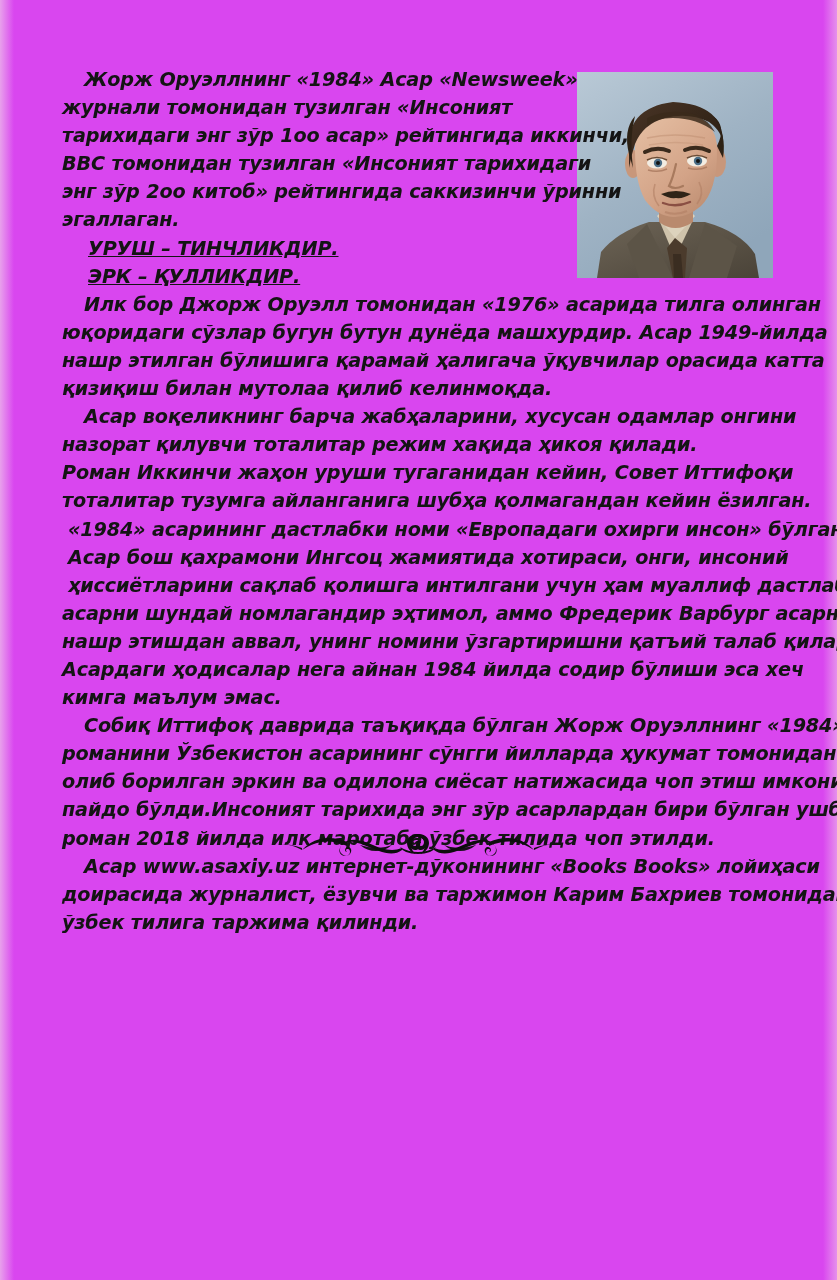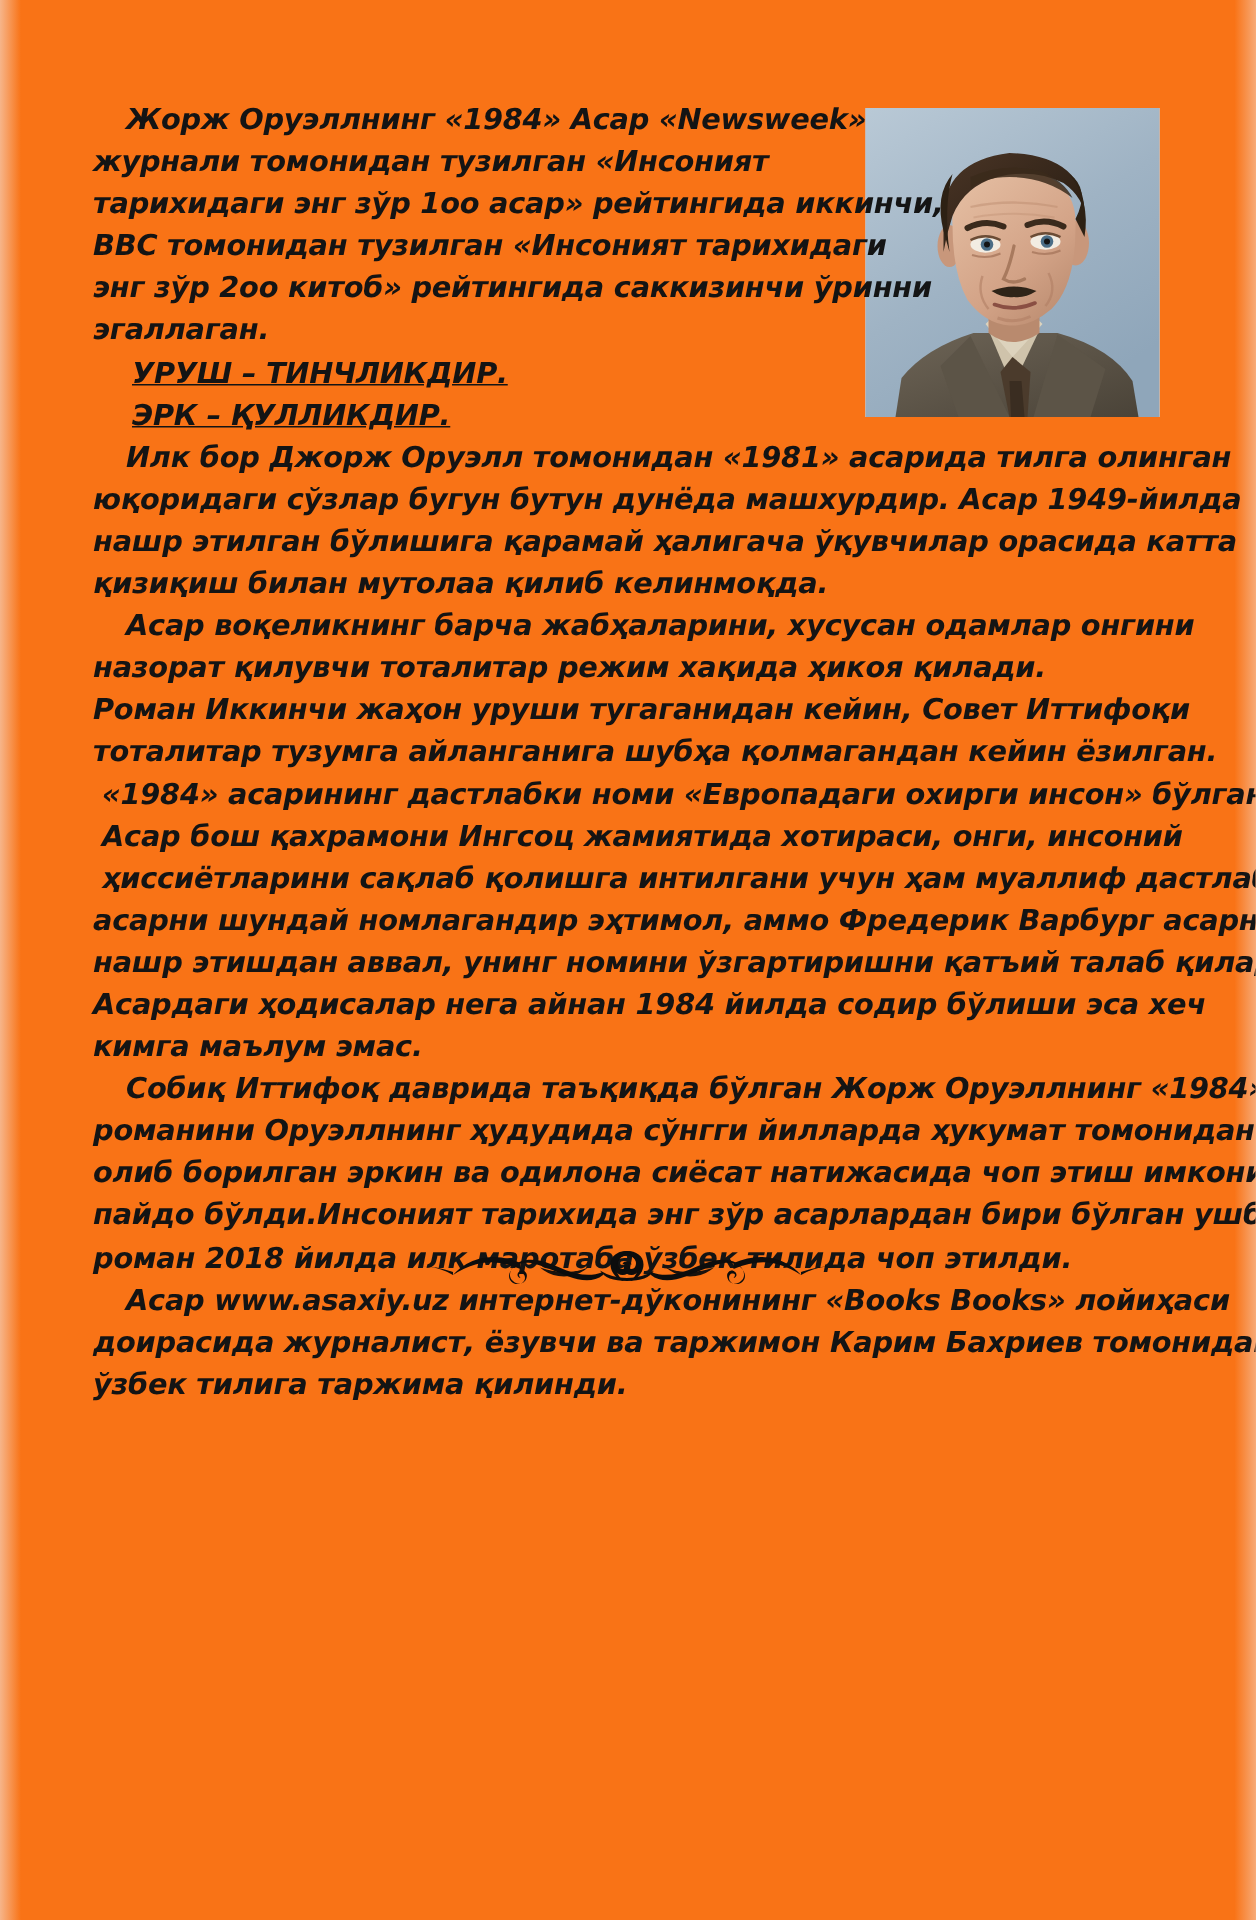--- a/index.html
+++ b/index.html
@@ -11,21 +11,21 @@
     height: 1280px;
     background: #f5f1f0;
     font-family: "DejaVu Sans", sans-serif;
     overflow: hidden;
     position: relative;
   }
 
   #page {
     position: absolute;
     inset: 0;
-    background: #f97316;
+    background: #d946ef;
     padding-left: 45px;
   }
 
   
   #paper-tint {
     position: absolute;
     inset: 0;
     background:
       linear-gradient(90deg, rgba(244,235,233,0.55) 0px, rgba(245,241,240,0) 14px),
       linear-gradient(270deg, rgba(244,235,233,0.45) 0px, rgba(245,241,240,0) 14px);
@@ -190,37 +190,37 @@
 
   <div id="text-col">
       <div class="ln ind">Жорж Оруэллнинг «1984» Асар «Newsweek»</div>
       <div class="ln ">журнали томонидан тузилган «Инсоният</div>
       <div class="ln ">тарихидаги энг зўр 1оо асар» рейтингида иккинчи,</div>
       <div class="ln ">ВВС томонидан тузилган «Инсоният тарихидаги</div>
       <div class="ln ">энг зўр 2оо китоб» рейтингида саккизинчи ўринни</div>
       <div class="ln ">эгаллаган.</div>
       <div class="ln slog">УРУШ – ТИНЧЛИКДИР.</div>
       <div class="ln slog">ЭРК – ҚУЛЛИКДИР.</div>
-      <div class="ln ind">Илк бор Джорж Оруэлл томонидан «1981» асарида тилга олинган</div>
+      <div class="ln ind">Илк бор Джорж Оруэлл томонидан «1976» асарида тилга олинган</div>
       <div class="ln ">юқоридаги сўзлар бугун бутун дунёда машхурдир. Асар 1949-йилда</div>
       <div class="ln ">нашр этилган бўлишига қарамай ҳалигача ўқувчилар орасида катта</div>
       <div class="ln ">қизиқиш билан мутолаа қилиб келинмоқда.</div>
       <div class="ln ind">Асар воқеликнинг барча жабҳаларини, хусусан одамлар онгини</div>
       <div class="ln ">назорат қилувчи тоталитар режим хақида ҳикоя қилади.</div>
       <div class="ln ">Роман Иккинчи жаҳон уруши тугаганидан кейин, Совет Иттифоқи</div>
       <div class="ln ">тоталитар тузумга айланганига шубҳа қолмагандан кейин ёзилган.</div>
       <div class="ln ind-s">«1984» асарининг дастлабки номи «Европадаги охирги инсон» бўлган.</div>
       <div class="ln ind-s">Асар бош қахрамони Ингсоц жамиятида хотираси, онги, инсоний</div>
       <div class="ln ind-s">ҳиссиётларини сақлаб қолишга интилгани учун ҳам муаллиф дастлаб</div>
       <div class="ln ">асарни шундай номлагандир эҳтимол, аммо Фредерик Варбург асарни</div>
       <div class="ln ">нашр этишдан аввал, унинг номини ўзгартиришни қатъий талаб қилади.</div>
       <div class="ln ">Асардаги ҳодисалар нега айнан 1984 йилда содир бўлиши эса хеч</div>
       <div class="ln ">кимга маълум эмас.</div>
       <div class="ln ind">Собиқ Иттифоқ даврида таъқиқда бўлган Жорж Оруэллнинг «1984»</div>
-      <div class="ln ">романини Оруэллнинг ҳудудида сўнгги йилларда ҳукумат томонидан</div>
+      <div class="ln ">романини Ўзбекистон асарининг сўнгги йилларда ҳукумат томонидан</div>
       <div class="ln ">олиб борилган эркин ва одилона сиёсат натижасида чоп этиш имконияти</div>
       <div class="ln ">пайдо бўлди.Инсоният тарихида энг зўр асарлардан бири бўлган ушбу</div>
       <div class="ln ">роман 2018 йилда илк маротаба ўзбек тилида чоп этилди.</div>
       <div class="ln ind">Асар www.asaxiy.uz интернет-дўконининг «Books Books» лойиҳаси</div>
       <div class="ln ">доирасида журналист, ёзувчи ва таржимон Карим Бахриев томонидан</div>
       <div class="ln ">ўзбек тилига таржима қилинди.</div>
     </div>
 
   <div id="ornament">
     <svg viewBox="0 0 300 34" xmlns="http://www.w3.org/2000/svg">

